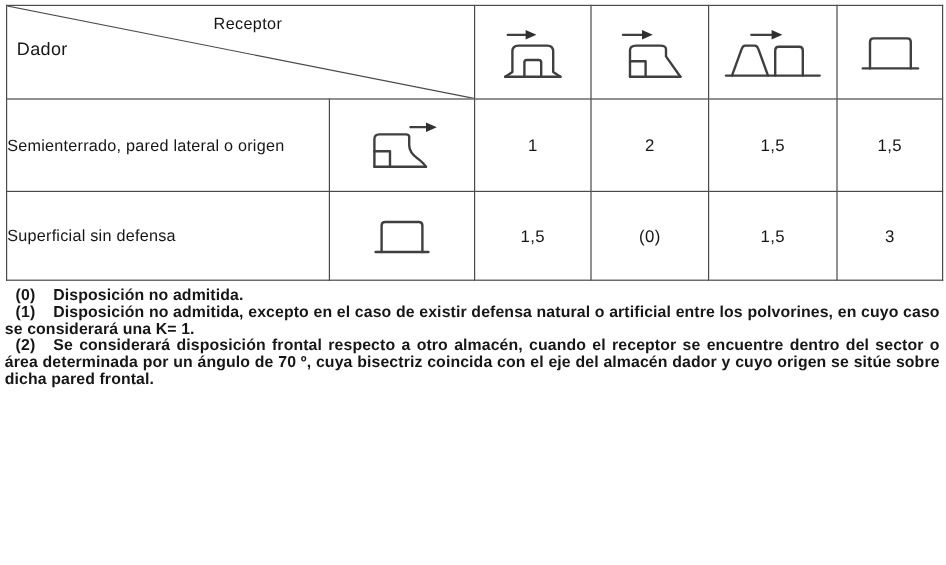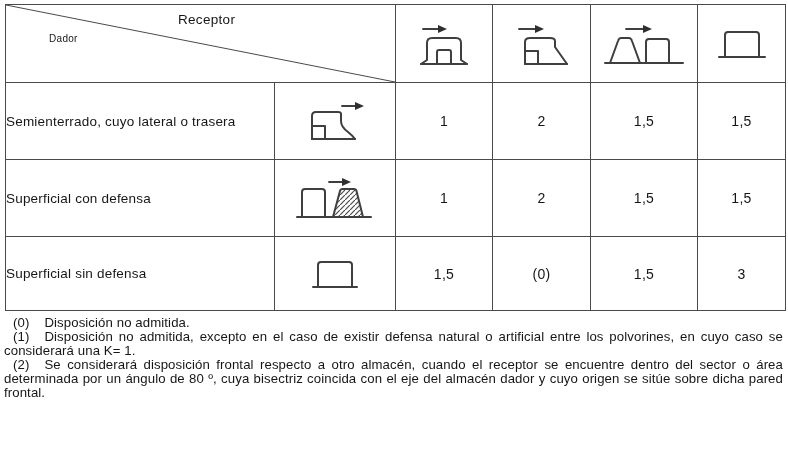--- a/index.html
+++ b/index.html
@@ -27,21 +27,21 @@
   tr.r-last  { height: 74px; margin-left: 12px; }
 
   .diag-cell { position: relative; overflow: hidden; }
   .diag-cell .diag-svg { position: absolute; left: 0; top: 0; width: 100%; height: 100%; display: block; }
   .diag-cell .receptor {
     position: absolute; left: 172px; top: 7px;
     font-size: 13.5px; letter-spacing: .3px;
   }
   .diag-cell .dador {
     position: absolute; left: 8px; top: 28px;
-    font-size: 10px; letter-spacing: .3px; margin-left: 35px;
+    font-size: 15px; letter-spacing: .3px;
   }
 
   .label-cell { padding-left: 9px; font-size: 13.5px; letter-spacing: .2px; }
   .icon-cell  { text-align: center; }
   .icon-cell svg { display: inline-block; vertical-align: middle; }
   .val {
     text-align: center;
     font-size: 14px;
     letter-spacing: .3px;
   }
@@ -54,20 +54,21 @@
     margin: 5px 5px 0 4px;
     width: 779px;
     font-size: 13.2px;
     line-height: 13.9px;
     letter-spacing: .1px;
   }
   .footnotes p {
     margin: 0;
     text-align: justify;
     text-indent: 9px;
+    font-weight: bold;
   }
   .fnm { margin-right: 15px; }
 </style>
 </head>
 <body>
 
 <table class="ktable">
   <colgroup>
     <col style="width:269px">
       <col style="width:121px">
@@ -119,72 +120,51 @@
 
     <td class="icon-cell">
       <svg width="54" height="34" viewBox="0 0 54 34">
         <path class="sk" d="M10,30 L10,8 Q10,5 13,5 L41,5 Q44,5 44,8 L44,30"></path>
         <path class="sk" d="M4,30 L50,30"></path>
       </svg>
     </td>
   </tr>
 
   <tr class="r-body">
-    <td class="label-cell">Semienterrado, cuyo lateral o trasera</td>
+    <td class="label-cell">Semienterrado, pared lateral o origen</td>
     <td class="icon-cell">
       <svg width="66" height="44" viewBox="0 0 66 44">
         <line class="sk-thin" x1="40" y1="7" x2="53" y2="7"></line>
         <path class="ah" d="M53,3 L62,7 L53,11 Z"></path>
         <path class="sk" d="M10,40 L10,17 Q10,13 14,13 L36,13 Q39,13 39,15 L39,22 Q39,28 46,33 Q51,37 53,40"></path>
         <path class="sk" d="M10,40 L53,40"></path>
         <path class="sk" d="M10,27 L23,27 L23,40"></path>
       </svg>
     </td>
     <td class="val">1</td>
     <td class="val">2</td>
     <td class="val">1,5</td>
     <td class="val">1,5</td>
   </tr>
 
 
-  <tr class="r-body">
-    <td class="label-cell">Superficial con defensa</td>
-    <td class="icon-cell">
-      <svg width="80" height="46" viewBox="0 0 80 46">
-        <defs>
-          <pattern id="hatch" patternUnits="userSpaceOnUse" width="5" height="5">
-            <path d="M0,5 L5,0" stroke="#4a4a4a" stroke-width="1.2"></path>
-          </pattern>
-        </defs>
-        <line class="sk-thin" x1="34" y1="7" x2="47" y2="7"></line>
-        <path class="ah" d="M47,3 L56,7 L47,11 Z"></path>
-        <path class="sk" d="M7,42 L7,17 Q7,14 10,14 L27,14 Q30,14 30,17 L30,42"></path>
-        <path d="M38,42 L45,16 Q45.5,14 47.5,14 L59,14 Q61,14 61.5,16 L68,42 Z" fill="url(#hatch)" stroke="#3f3f3f" stroke-width="2" stroke-linejoin="round"></path>
-        <path class="sk" d="M2,42 L76,42"></path>
-      </svg>
-    </td>
-    <td class="val">1</td>
-    <td class="val">2</td>
-    <td class="val">1,5</td>
-    <td class="val">1,5</td>
-  </tr>
 
   <tr class="r-body r-last">
     <td class="label-cell">Superficial sin defensa</td>
     <td class="icon-cell">
       <svg width="52" height="34" viewBox="0 0 52 34">
         <path class="sk" d="M9,30 L9,8 Q9,5 12,5 L40,5 Q43,5 43,8 L43,30"></path>
         <path class="sk" d="M4,30 L48,30"></path>
       </svg>
     </td>
     <td class="val">1,5</td>
     <td class="val">(0)</td>
     <td class="val">1,5</td>
     <td class="val">3</td>
   </tr>
 </tbody>
   </table>
 
 <div class="footnotes">
   <p><span class="fnm">(0)</span><span>Disposición no admitida.</span></p>
   <p><span class="fnm">(1)</span><span>Disposición no admitida, excepto en el caso de existir defensa natural o artificial entre los polvorines, en cuyo caso se considerará una K= 1.</span></p>
-  <p><span class="fnm">(2)</span><span>Se considerará disposición frontal respecto a otro almacén, cuando el receptor se encuentre dentro del sector o área determinada por un ángulo de 80 º, cuya bisectriz coincida con el eje del almacén dador y cuyo origen se sitúe sobre dicha pared frontal.</span></p>
+  <p><span class="fnm">(2)</span><span>Se considerará disposición frontal respecto a otro almacén, cuando el receptor se encuentre dentro del sector o área determinada por un ángulo de 70 º, cuya bisectriz coincida con el eje del almacén dador y cuyo origen se sitúe sobre dicha pared frontal.</span></p>
 </div>
 
 </body></html>

